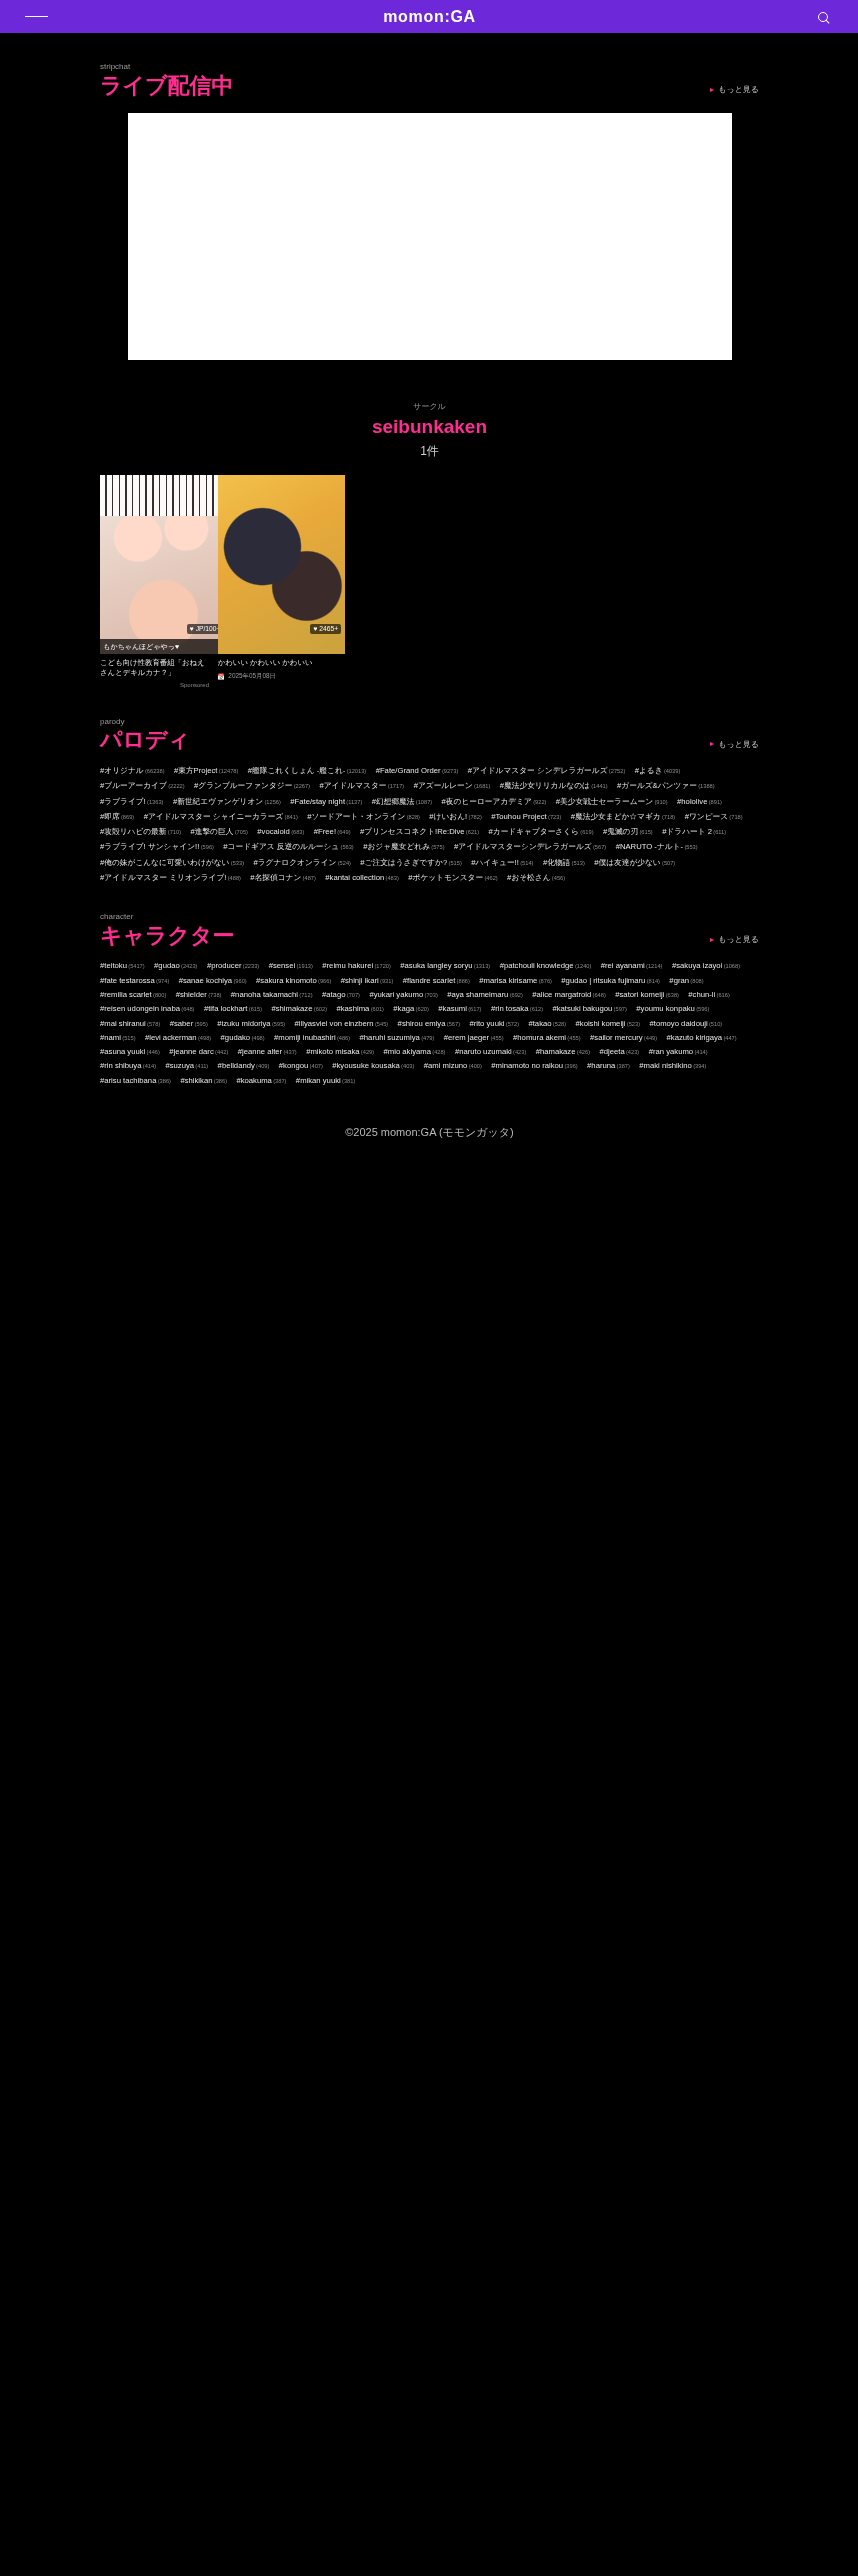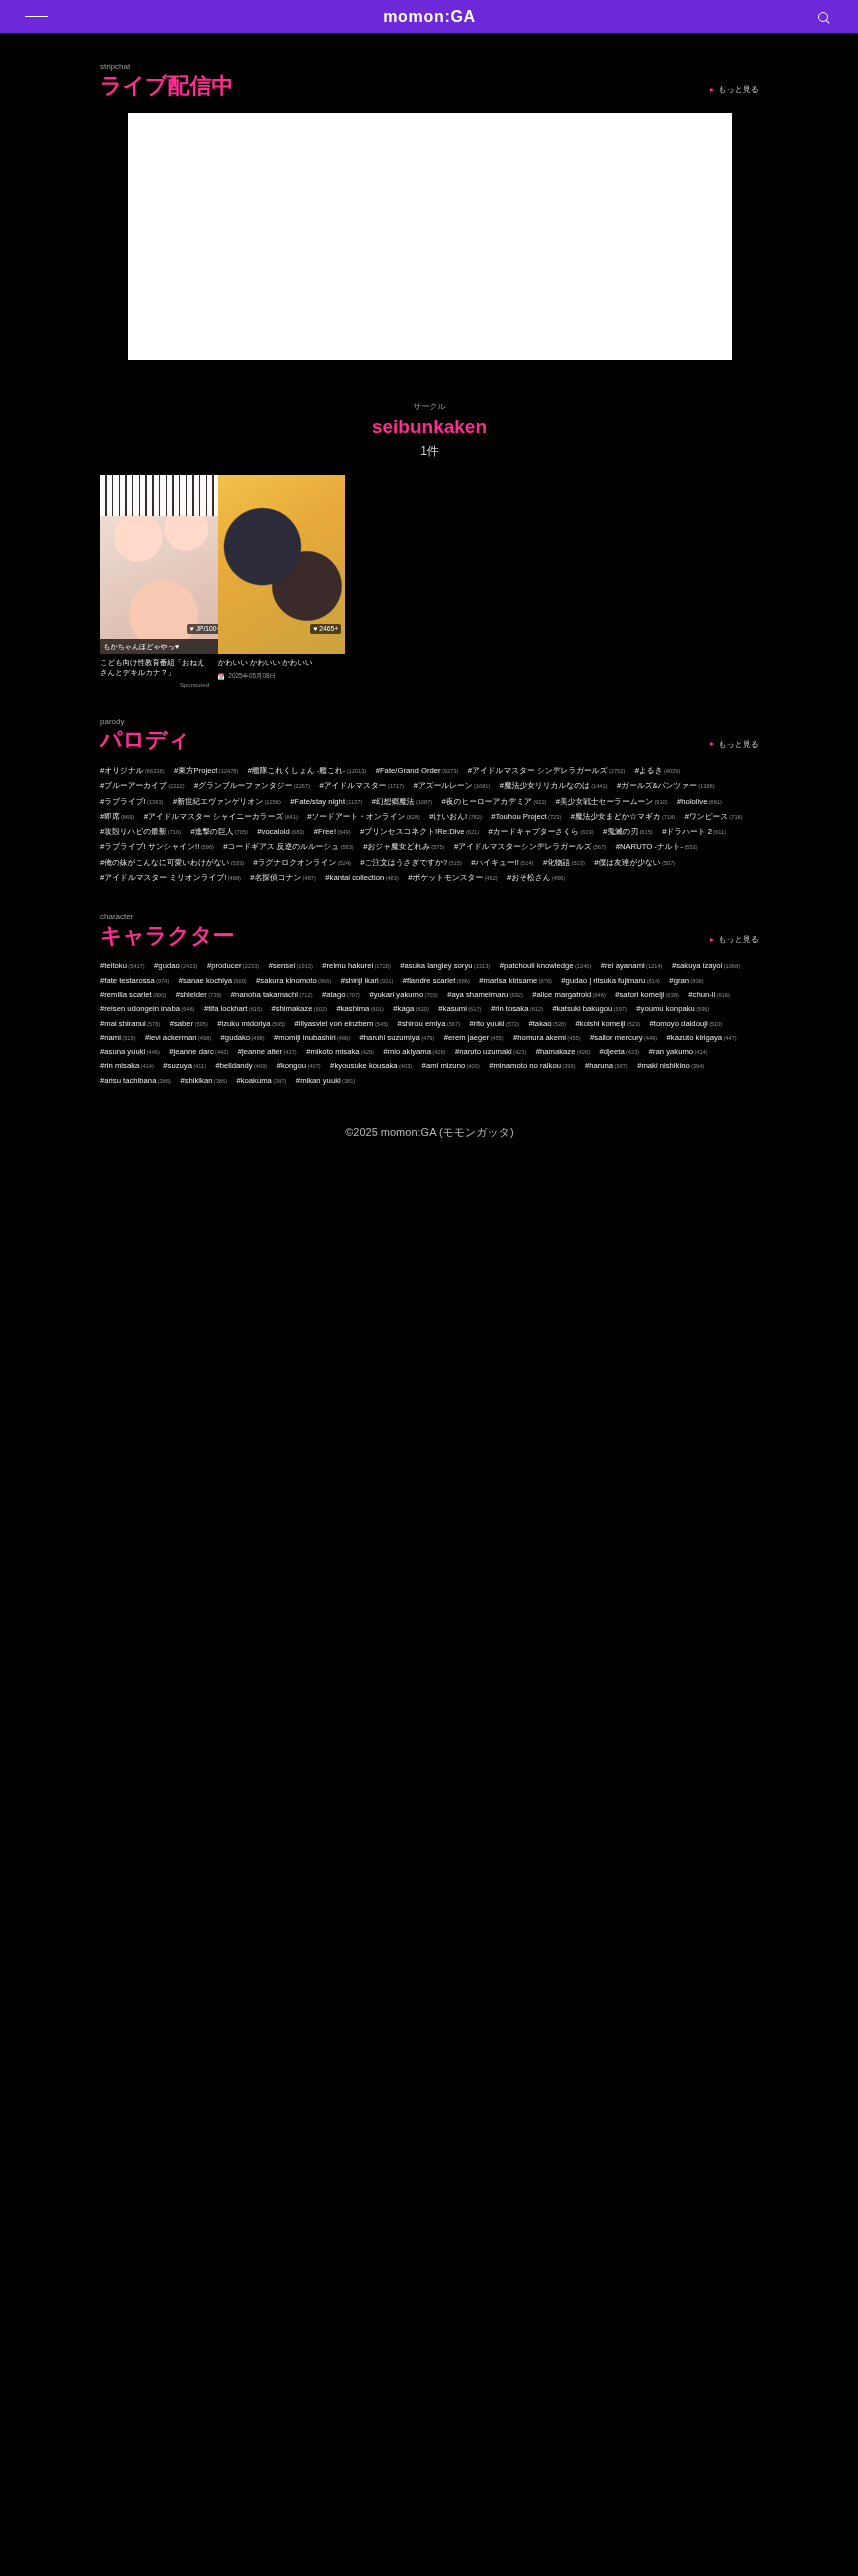--- a/index.html
+++ b/index.html
@@ -408,21 +408,21 @@
         <span class="tag"><span>#kazuto kirigaya</span><span class="cnt">(447)</span></span>
         <span class="tag"><span>#asuna yuuki</span><span class="cnt">(446)</span></span>
         <span class="tag"><span>#jeanne darc</span><span class="cnt">(442)</span></span>
         <span class="tag"><span>#jeanne alter</span><span class="cnt">(437)</span></span>
         <span class="tag"><span>#mikoto misaka</span><span class="cnt">(429)</span></span>
         <span class="tag"><span>#mio akiyama</span><span class="cnt">(428)</span></span>
         <span class="tag"><span>#naruto uzumaki</span><span class="cnt">(423)</span></span>
         <span class="tag"><span>#hamakaze</span><span class="cnt">(426)</span></span>
         <span class="tag"><span>#djeeta</span><span class="cnt">(423)</span></span>
         <span class="tag"><span>#ran yakumo</span><span class="cnt">(414)</span></span>
-        <span class="tag"><span>#rin misaka</span><span class="cnt">(414)</span></span>
+        <span class="tag"><span>#rin shibuya</span><span class="cnt">(414)</span></span>
         <span class="tag"><span>#suzuya</span><span class="cnt">(411)</span></span>
         <span class="tag"><span>#belldandy</span><span class="cnt">(409)</span></span>
         <span class="tag"><span>#kongou</span><span class="cnt">(407)</span></span>
         <span class="tag"><span>#kyousuke kousaka</span><span class="cnt">(403)</span></span>
         <span class="tag"><span>#ami mizuno</span><span class="cnt">(400)</span></span>
         <span class="tag"><span>#minamoto no raikou</span><span class="cnt">(396)</span></span>
         <span class="tag"><span>#haruna</span><span class="cnt">(387)</span></span>
         <span class="tag"><span>#maki nishikino</span><span class="cnt">(394)</span></span>
         <span class="tag"><span>#arisu tachibana</span><span class="cnt">(386)</span></span>
         <span class="tag"><span>#shikikan</span><span class="cnt">(386)</span></span>

